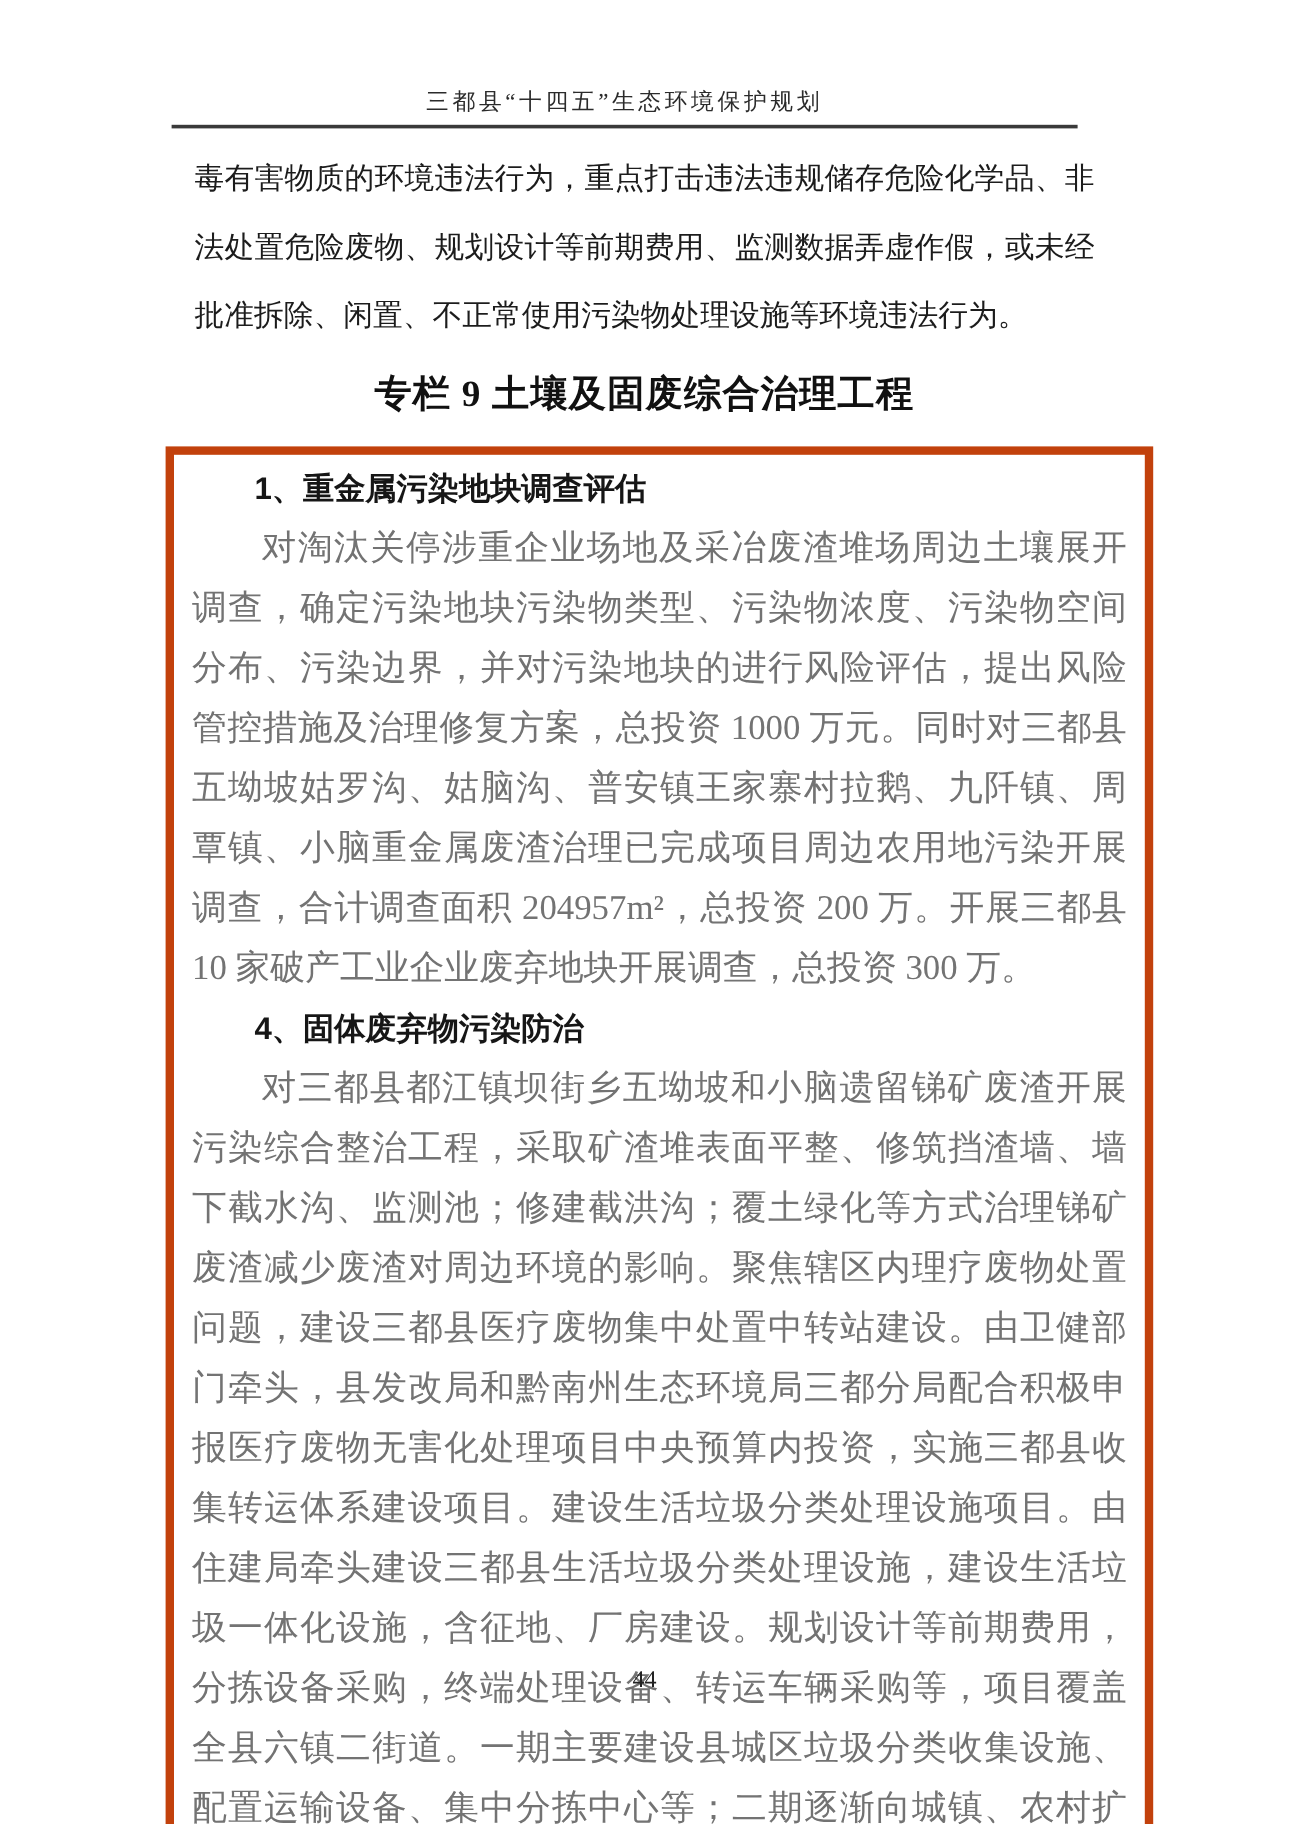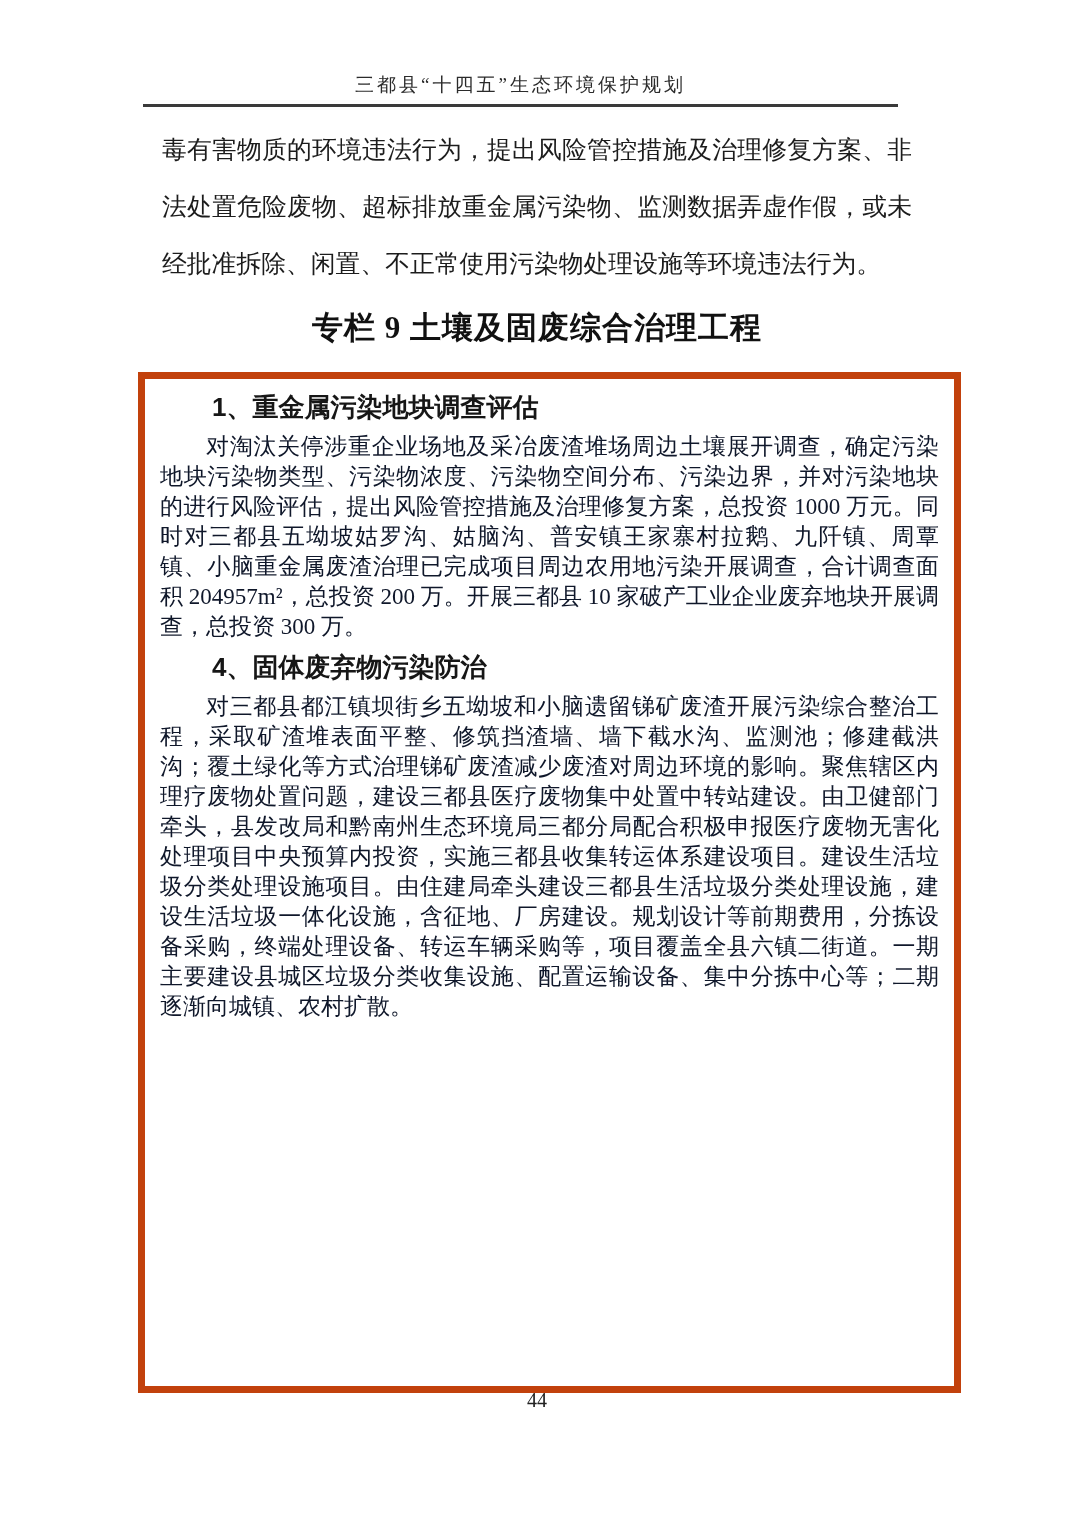--- a/index.html
+++ b/index.html
@@ -73,26 +73,26 @@
     font-family: "Liberation Sans", "DejaVu Sans", sans-serif;
     font-weight: bold;
     font-size: 26px;
     line-height: 50px;
     text-indent: 2em;
     margin: 0;
     color: #161616;
     white-space: nowrap;
   }
   .section-paragraph {
-    font-size: 23px;
-    line-height: 30px;
+    font-size: 29px;
+    line-height: 50px;
     text-align: justify;
     text-indent: 2em;
     margin: 0;
-    color: #0f172a;
+    color: #737373;
   }
   
   .doc-footer {
     position: absolute;
     top: 1386px;
     left: 0;
     width: 100%;
     text-align: center;
     line-height: 28px;
   }
@@ -104,21 +104,21 @@
 </head>
 <body>
 
 <div class="page">
 
   <div class="doc-header">
     <div class="doc-header-title">三都县“十四五”生态环境保护规划</div>
     <div class="doc-header-rule"></div>
   </div>
 
-  <div class="body-paragraph">毒有害物质的环境违法行为，提出风险管控措施及治理修复方案、非法处置危险废物、超标排放重金属污染物、监测数据弄虚作假，或未经批准拆除、闲置、不正常使用污染物处理设施等环境违法行为。</div>
+  <div class="body-paragraph">毒有害物质的环境违法行为，重点打击违法违规储存危险化学品、非法处置危险废物、规划设计等前期费用、监测数据弄虚作假，或未经批准拆除、闲置、不正常使用污染物处理设施等环境违法行为。</div>
 
   <div class="panel-caption">专栏 9  土壤及固废综合治理工程</div>
 
   <div class="panel">
     <div class="section">
       <p class="section-heading">1、重金属污染地块调查评估</p>
       <p class="section-paragraph">对淘汰关停涉重企业场地及采冶废渣堆场周边土壤展开调查，确定污染地块污染物类型、污染物浓度、污染物空间分布、污染边界，并对污染地块的进行风险评估，提出风险管控措施及治理修复方案，总投资 1000 万元。同时对三都县五坳坡姑罗沟、姑脑沟、普安镇王家寨村拉鹅、九阡镇、周覃镇、小脑重金属废渣治理已完成项目周边农用地污染开展调查，合计调查面积 204957m²，总投资 200 万。开展三都县 10 家破产工业企业废弃地块开展调查，总投资 300 万。</p>
     </div>
     <div class="section">
       <p class="section-heading">4、固体废弃物污染防治</p>

